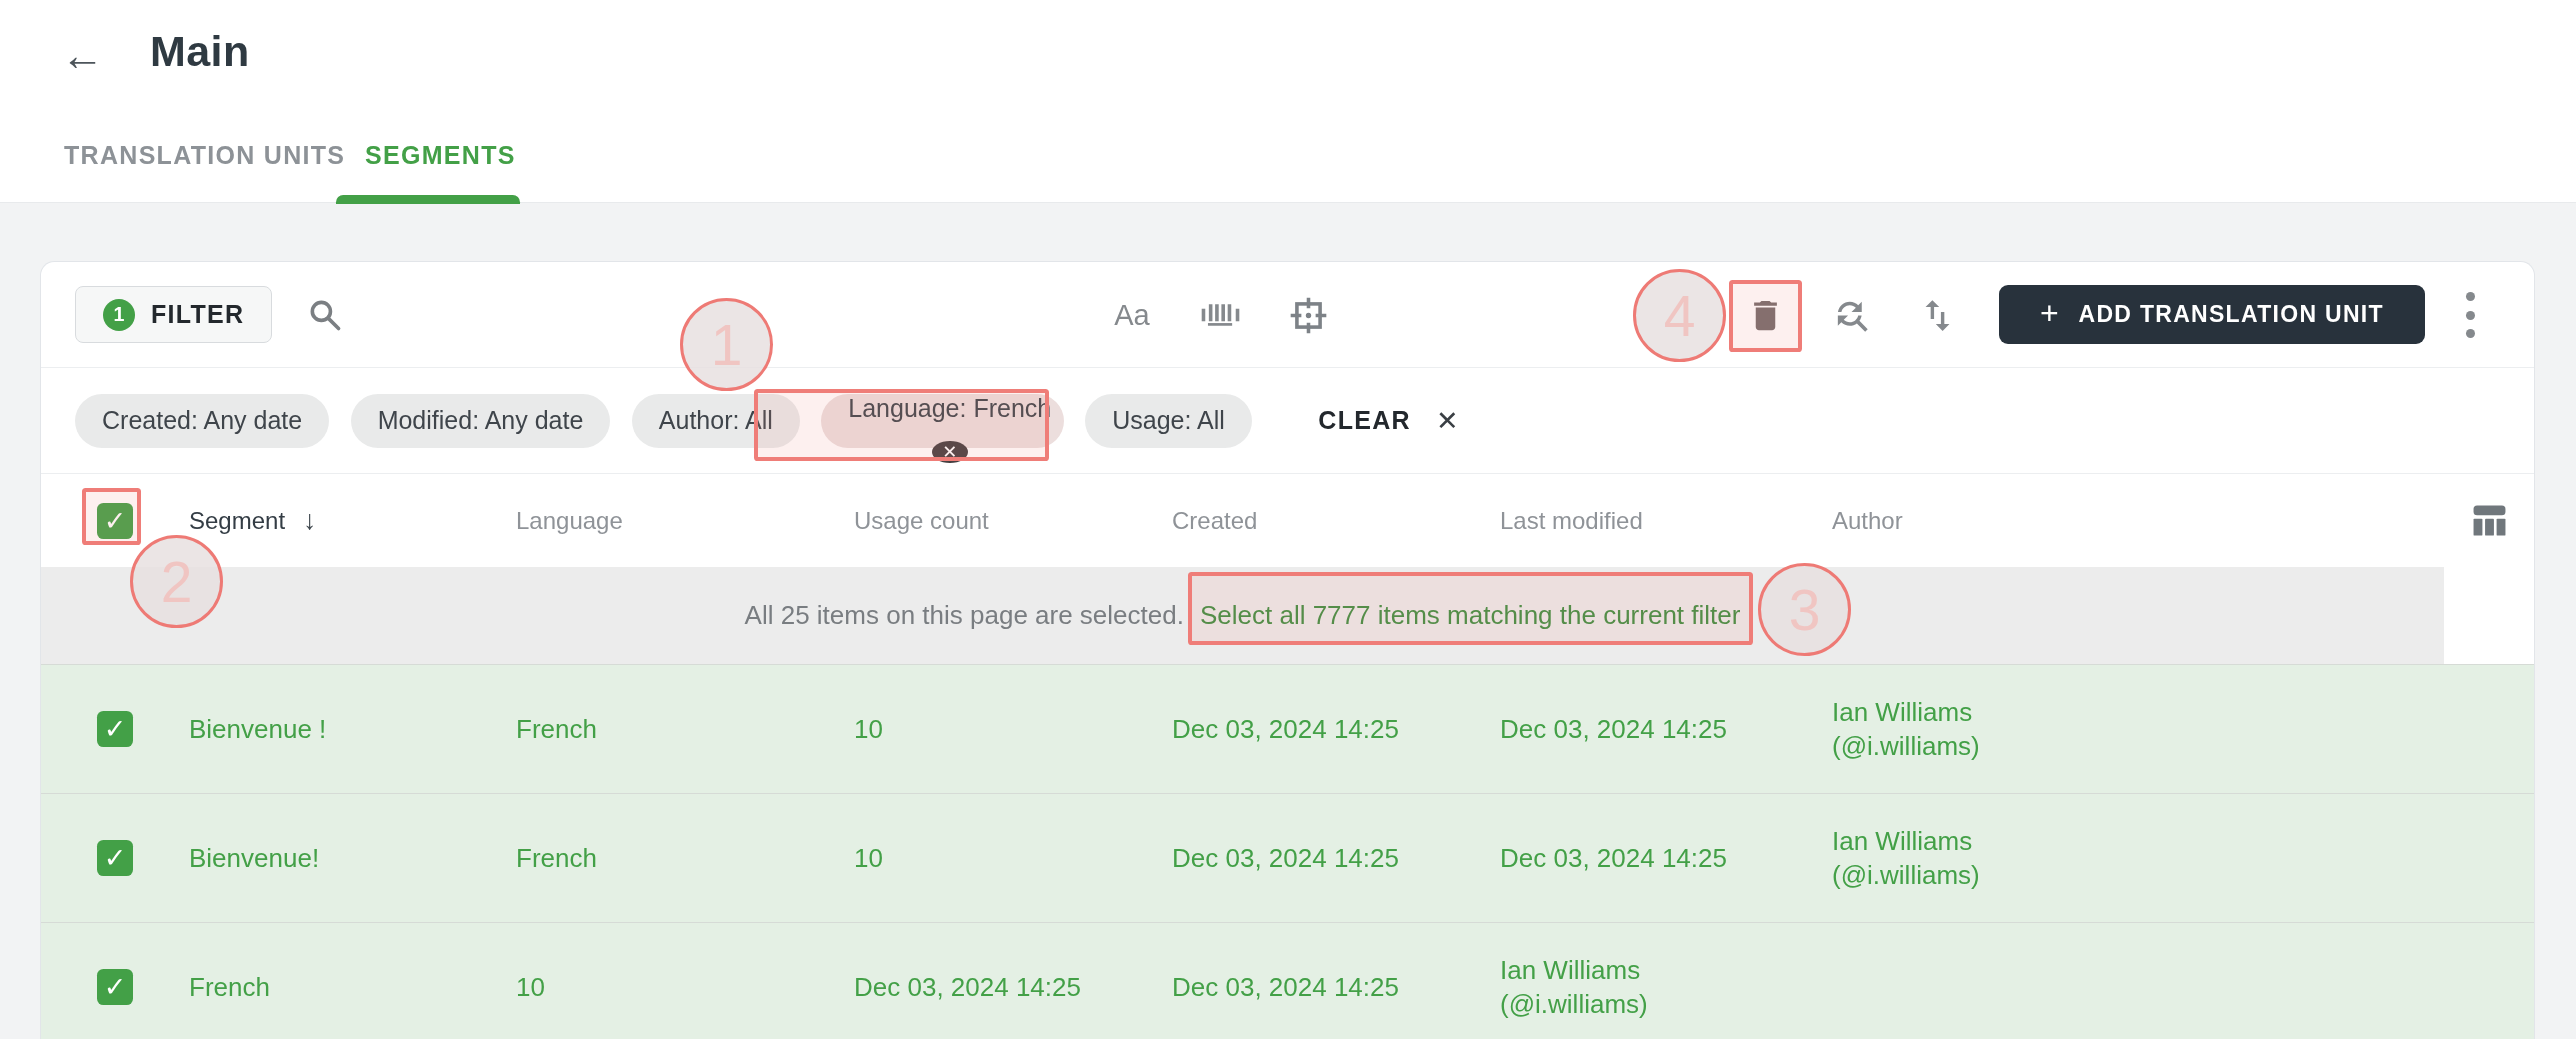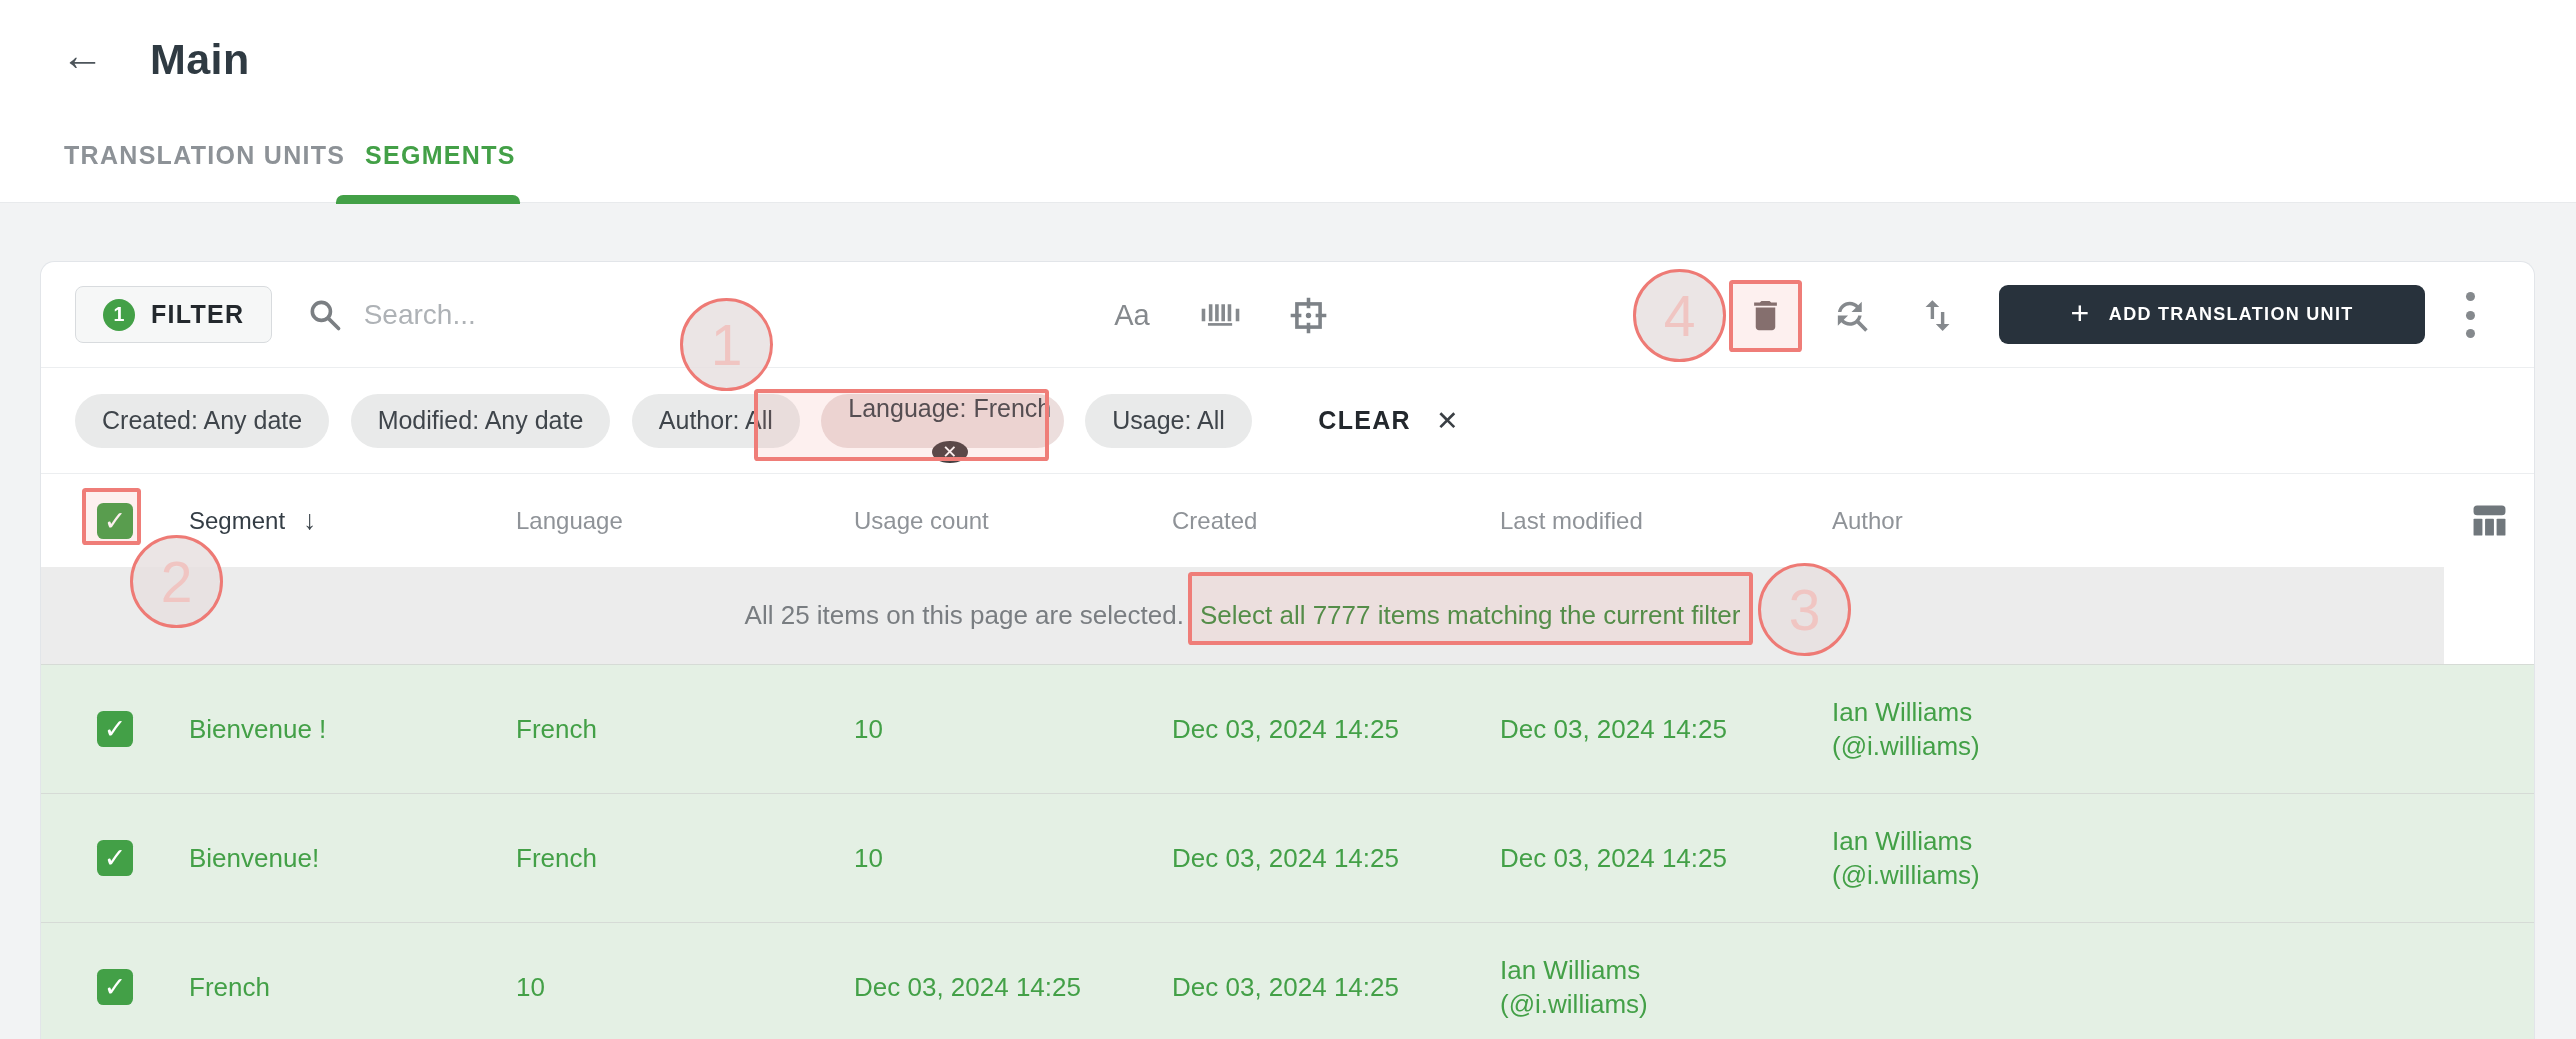--- a/index.html
+++ b/index.html
@@ -2,21 +2,21 @@
 <html style="font-size:14.3px"><head>
 <meta charset="utf-8">
 <style>
   * { margin:0; padding:0; box-sizing:border-box; }
   html,body { width:2576px; height:1039px; overflow:hidden; }
   body { font-family:"Liberation Sans","DejaVu Sans",sans-serif; background:#f2f3f4; position:relative; }
 
   
   .topbar { position:absolute; left:0; top:0; width:2576px; height:203px; background:#ffffff; border-bottom:1.8px solid #e8eaec; }
   .back-btn { position:absolute; left:54px; top:27px; width:57px; height:57px; font-size:43px; color:#4d555b; display:flex; align-items:center; justify-content:center; cursor:pointer; }
-  .page-title { position:absolute; left:150px; top:27px; font-size:43px; font-weight:700; color:#2f3a42; letter-spacing:0.4px;margin-top:8px; }
+  .page-title { position:absolute; left:150px; top:27px; font-size:43px; font-weight:700; color:#2f3a42; letter-spacing:0.4px; }
   .tab { position:absolute; top:141px; font-size:25px; font-weight:700; letter-spacing:1.3px; color:#8d9297; cursor:pointer; }
   .tab.t0 { left:64px; }
   .tab.t1 { left:365px; color:#43a047; }
   .tab-indicator { position:absolute; left:336px; top:195px; width:184px; height:9px; background:#43a047; border-radius:7.2px 7.2px 0 0; }
 
   
   .card { position:absolute; left:40px; top:261px; width:2495px; height:779px; background:#ffffff; border:1.8px solid #e2e5e9; border-bottom:none; border-radius:14.3px 14.3px 0 0; overflow:hidden; }
 
   
   .toolbar { position:relative; height:106px; border-bottom:1.8px solid #eceef0; }
@@ -30,21 +30,21 @@
   .aa { left:1064px; width:54px; font-size:29px; font-weight:500; color:#85898d; }
   .barcode { left:1152px; width:54px; }
   .frame { left:1239px; width:57px; }
   .trash { left:1692px; width:64px; }
   .findrep { left:1785px; width:50px; }
   .impexp { left:1871px; width:50px; }
   .kebab-btn { left:2404px; width:50px; flex-direction:column; gap:9.8px; }
   .kebab-btn i { width:9px; height:9px; border-radius:50%; background:#85898d; }
   .add-btn { position:absolute; left:1958px; top:23px; width:426px; height:59px; background:#28323c; border-radius:9px; color:#fff; display:flex; align-items:center; justify-content:center; gap:19.7px; cursor:pointer; }
   .add-plus { font-size:32px; font-weight:400; margin-top:-2.7px; }
-  .add-label { font-size:18px; font-weight:700; letter-spacing:1.3px; }
+  .add-label { font-size:23px; font-weight:700; letter-spacing:1.3px; }
 
   
   .chips-row { position:relative; height:106px; border-bottom:1.8px solid #eceef0; display:flex; align-items:center; padding-left:34px; gap:21.5px; }
   .chip { height:54px; background:#e9eaea; border-radius:27px; display:flex; align-items:center; padding:0 27px; font-size:25px; color:#3f454b; cursor:pointer; white-space:nowrap; }
   .chip.language { background:#ecdedd; gap:18px; padding-right:12.5px;flex-direction:column; }
   .chip-x { width:36px; height:36px; border-radius:50%; background:#463f40; color:#fff; font-size:18px; font-weight:700; display:flex; align-items:center; justify-content:center; cursor:pointer; }
   .clear-btn { display:flex; align-items:center; margin-left:45px; cursor:pointer; }
   .clear-label { font-size:25px; font-weight:700; letter-spacing:1.3px; color:#23282d; }
   .clear-x { font-size:27px; color:#3a3f44; margin-left:25px; }
 
@@ -98,21 +98,20 @@
       <span class="filter-label">FILTER</span>
     </div>
 
     <div class="search-wrap">
       <span>
         <svg width="38" height="38" viewBox="0 0 42 42">
             <circle cx="17" cy="17" r="10" fill="none" stroke="#7b7f83" stroke-width="4"></circle>
             <line x1="25" y1="25" x2="36" y2="36" stroke="#7b7f83" stroke-width="4" stroke-linecap="round"></line>
           </svg>
       </span>
-      <input class="search-input" value="" placeholder="Search..." style="">
     </div>
 
     <div class="tb-ico aa">
       <span>Aa</span>
     </div>
     <div class="tb-ico barcode">
       <span>
         <svg width="43" height="36" viewBox="0 0 48 40" fill="#85898d">
             <rect x="3" y="13" width="4" height="14"></rect>
             <rect x="11" y="8" width="4" height="19"></rect>

